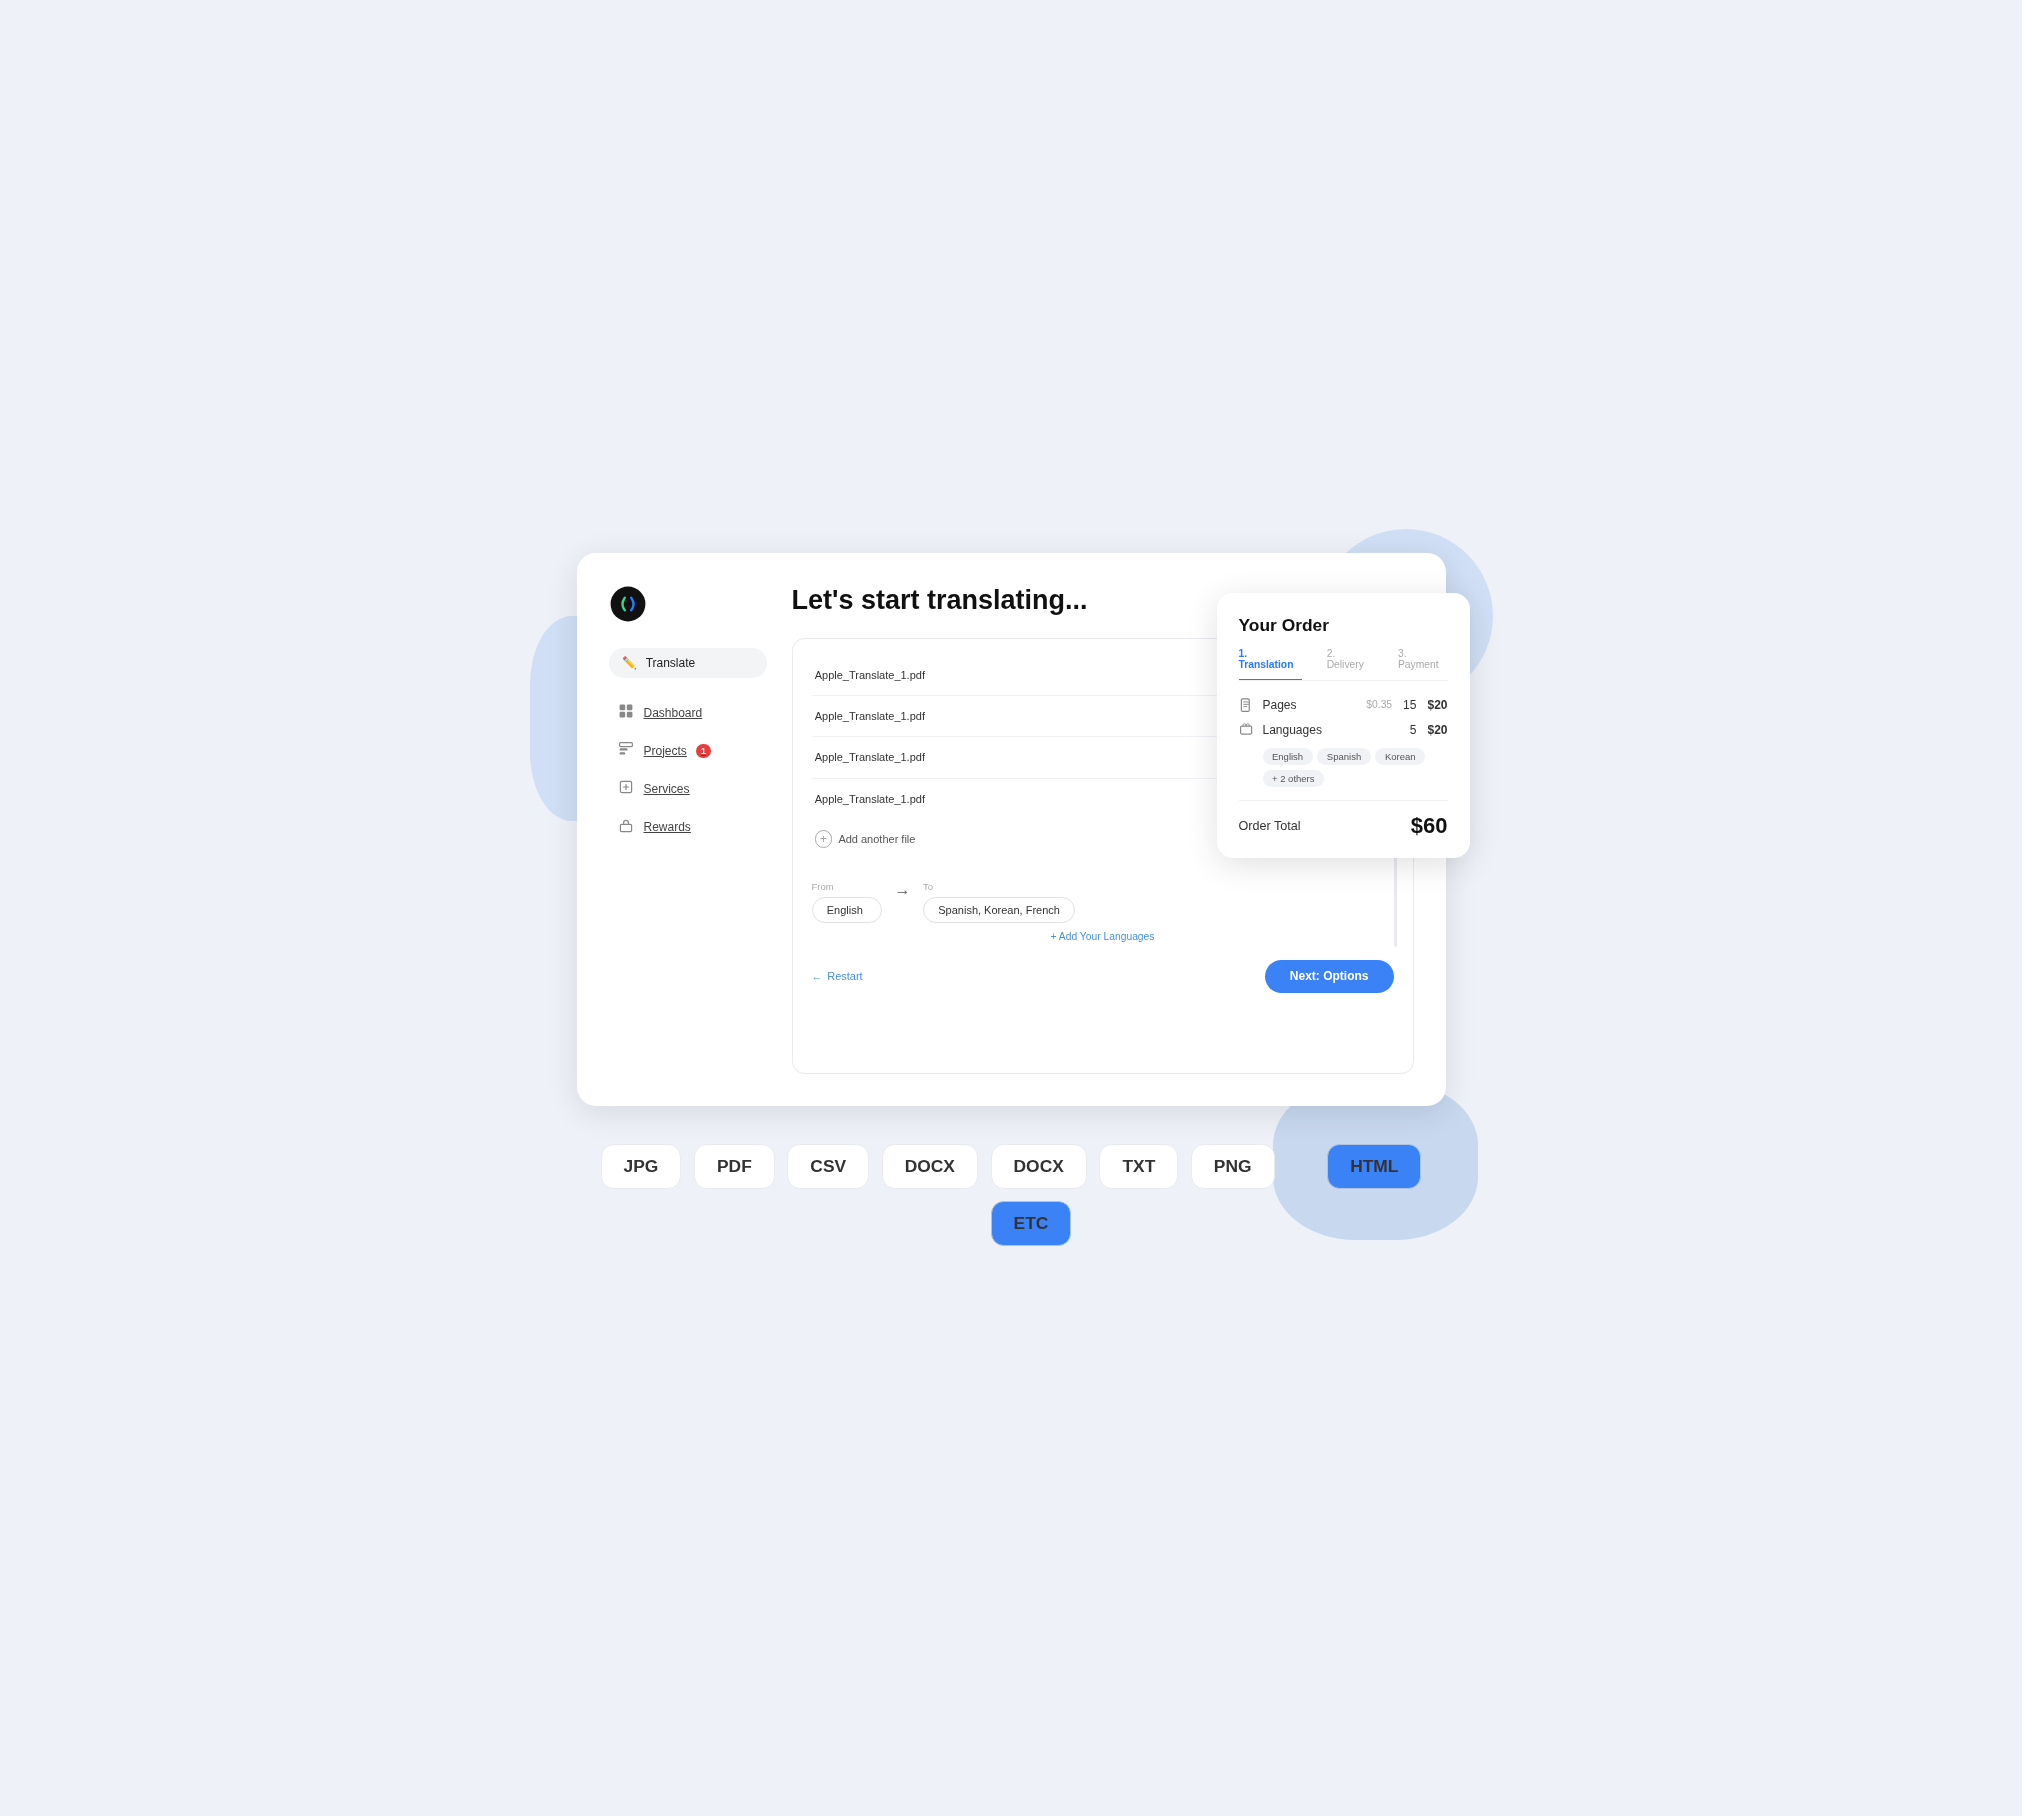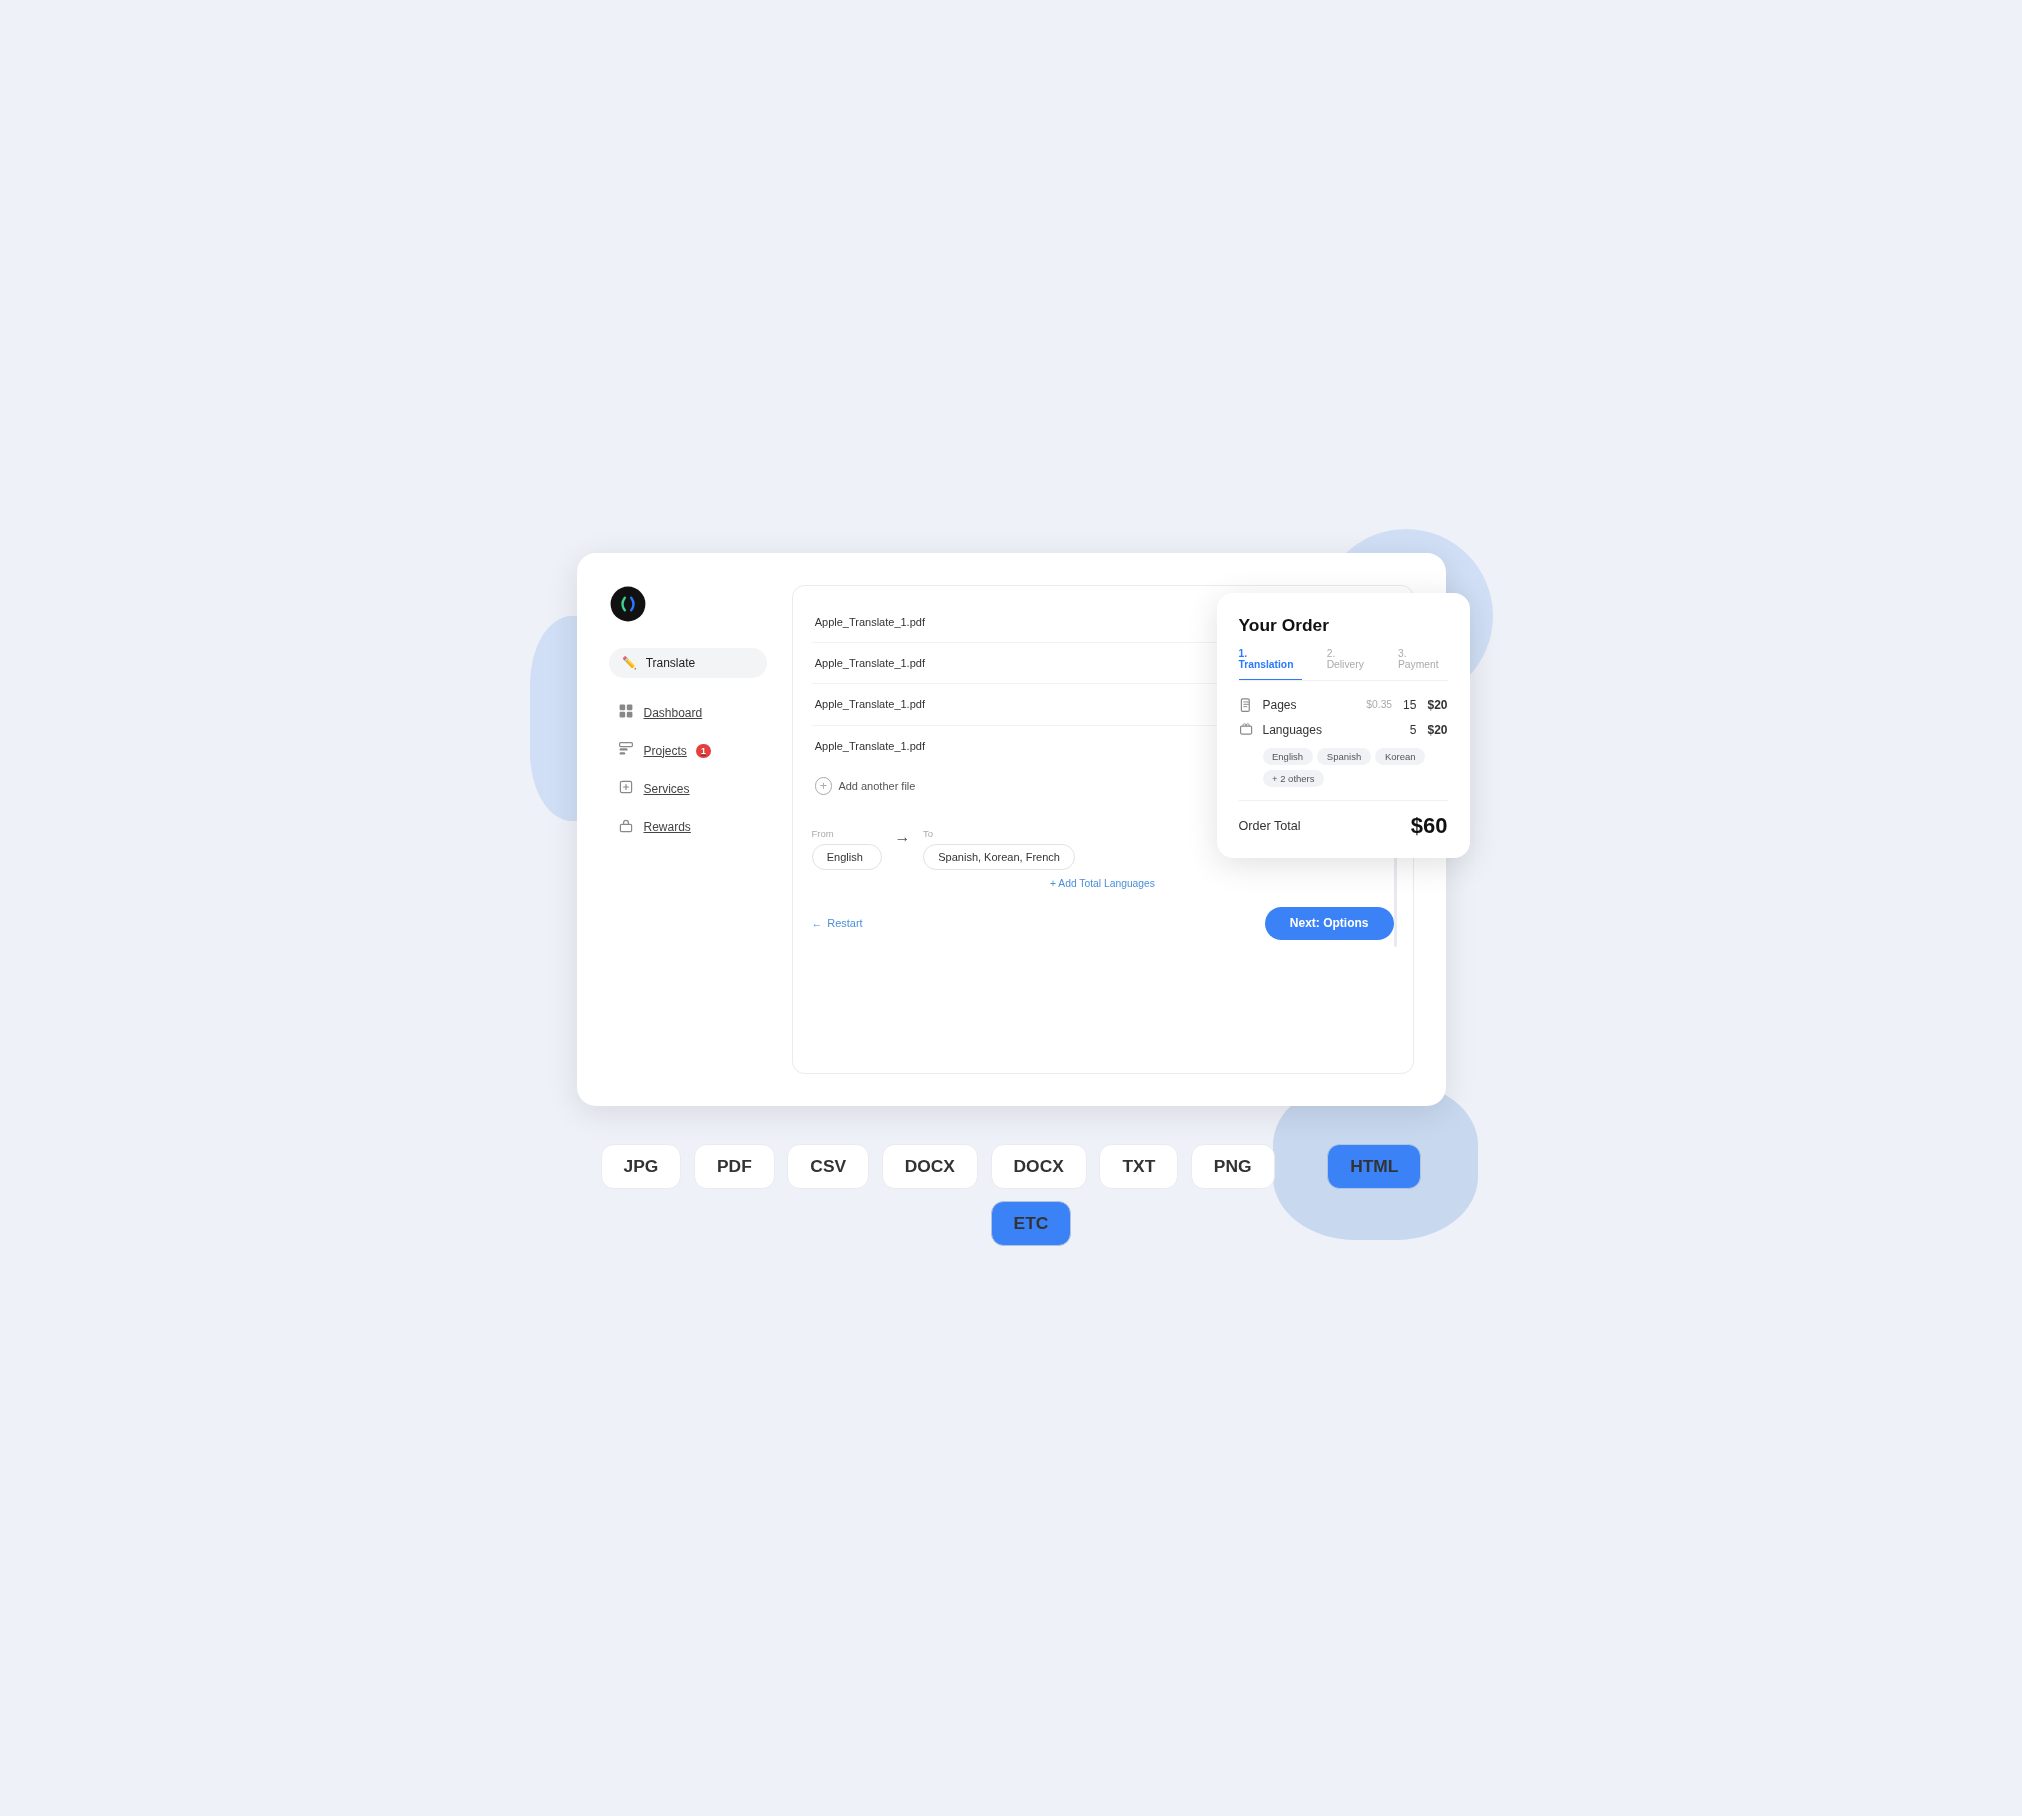--- a/index.html
+++ b/index.html
@@ -513,20 +513,21 @@
           <svg width="16" height="16" viewBox="0 0 20 20" fill="none">
               <rect x="3" y="8" width="14" height="9" rx="1.5" stroke="#888" stroke-width="1.5"></rect>
               <path d="M7 8V6a3 3 0 016 0v2" stroke="#888" stroke-width="1.5"></path>
             </svg>
         </span>
         <span>Rewards</span>
       </div>
     </div>
 
     <div class="main-content">
+      <h1 class="page-title">Let's start translating...</h1>
 
       <div class="upload-panel">
         <div class="scroll-divider"></div>
 
         <div id="file-rows-container">
             <div class="file-row">
     <span class="file-name">Apple_Translate_1.pdf</span>
     <span class="file-pages-label">Pages</span>
     <span class="file-pages-value">
       5
@@ -585,21 +586,21 @@
               <option>French</option>
             </select>
           </div>
           <span class="arrow-icon">→</span>
           <div class="lang-group">
             <span class="lang-label">To</span>
             <div class="lang-to-box">Spanish, Korean, French</div>
           </div>
         </div>
 
-        <button class="add-more-languages">+ Add Total Languages</button>
+        <button class="add-more-languages">+ Add Your Languages</button>
 
         <div class="action-row">
           <button class="restart-btn">
             <span>←</span>
             <span>Restart</span>
           </button>
           <button class="next-btn">Next: Options</button>
         </div>
       </div>
     </div>

